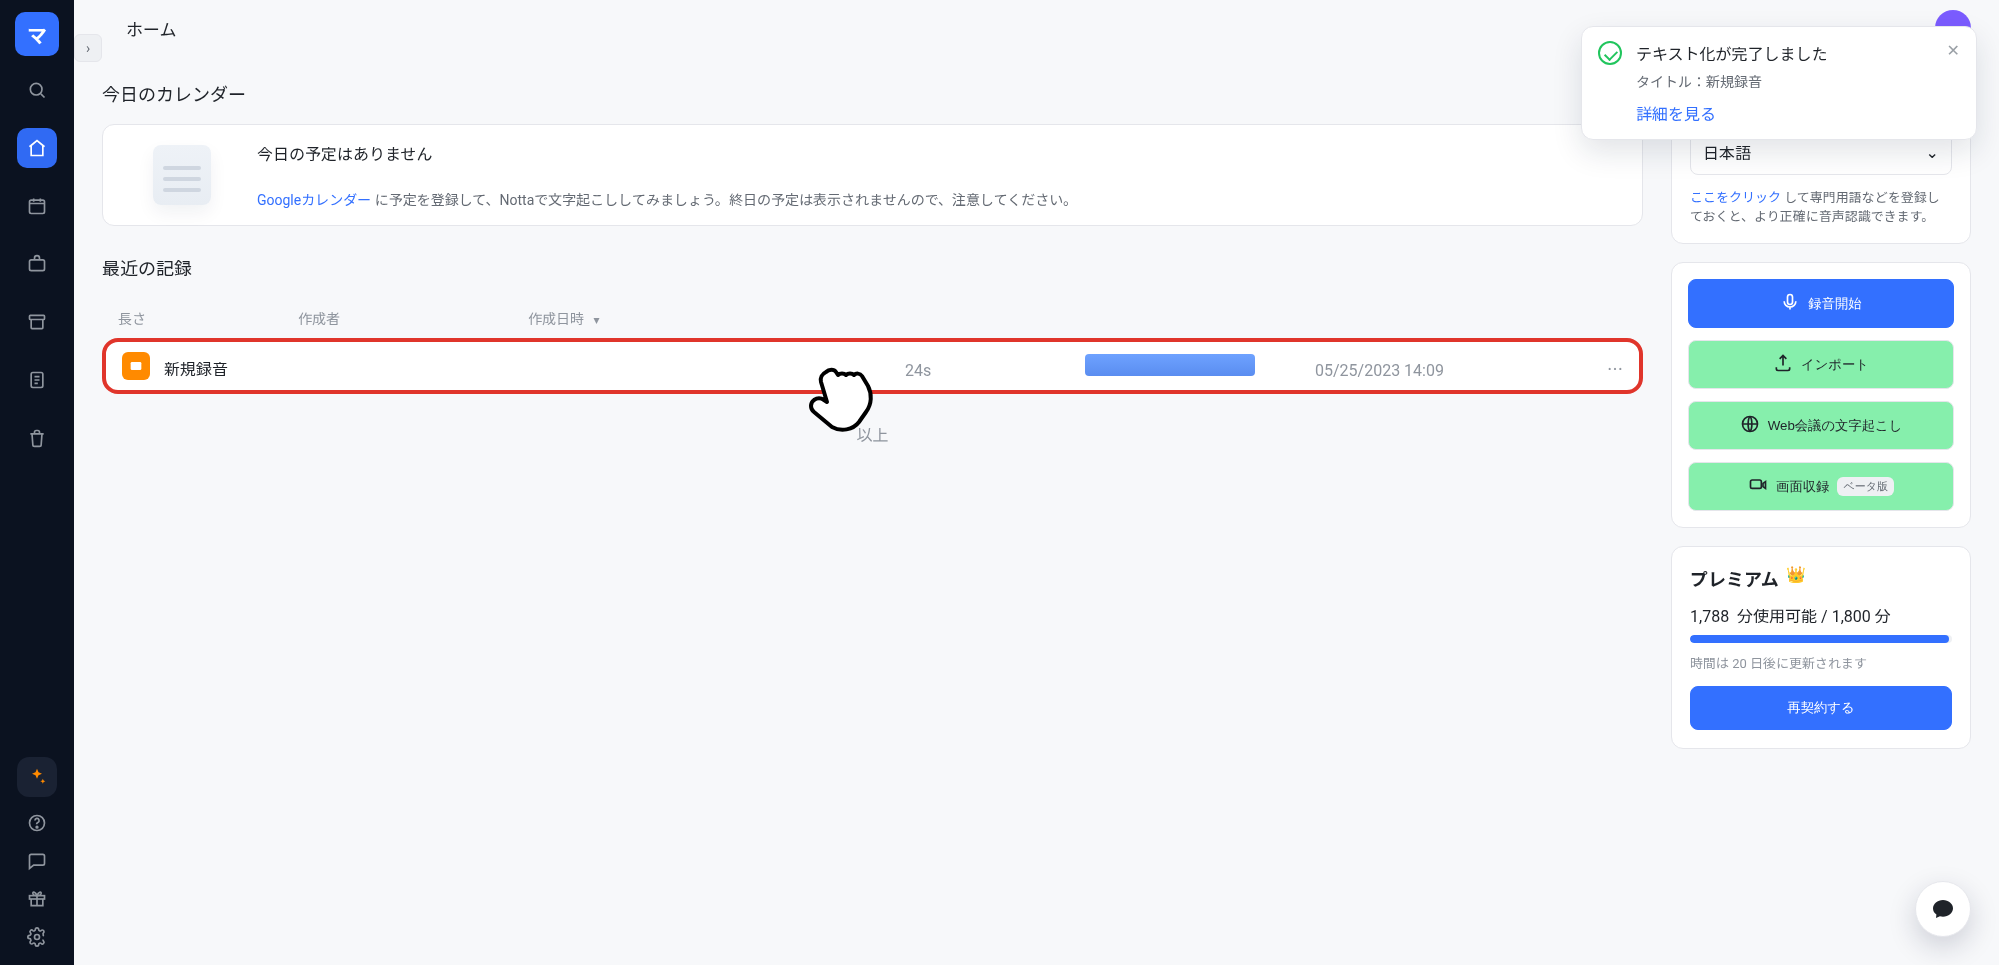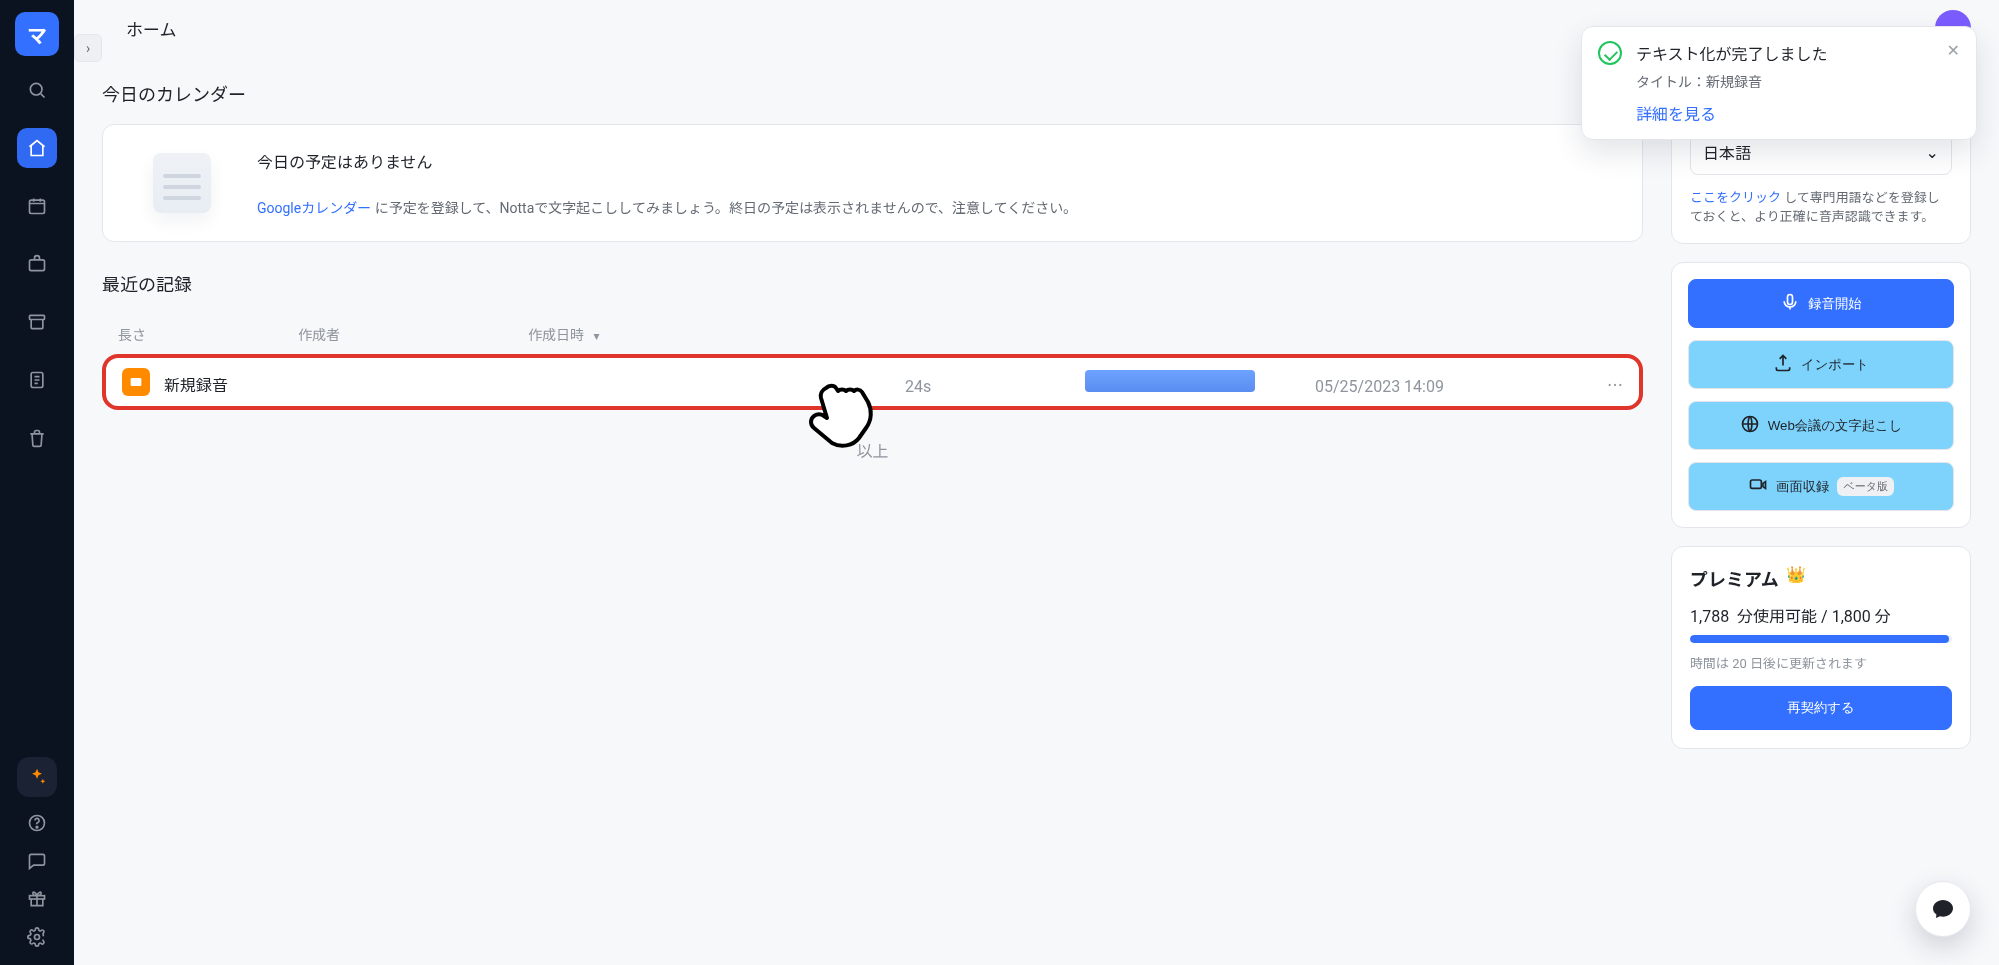--- a/index.html
+++ b/index.html
@@ -80,21 +80,21 @@
   .avatar{width:36px;height:36px;border-radius:50%;background:#7b5cff}
 
   .content{display:flex; gap:28px; padding:14px 28px 40px; align-items:flex-start}
   .main{flex:1; min-width:0}
   .aside{width:300px; flex:0 0 300px}
 
   .section-title{font-size:18px; font-weight:400; margin:10px 0 18px}
 
   .calendar-card{
     background:var(--card); border:1px solid var(--border); border-radius:12px;
-    padding:18px 30px; display:flex; gap:26px; align-items:center;
+    padding:10px 30px; display:flex; gap:26px; align-items:center;
   }
   .calendar-illustration{width:98px;height:80px;position:relative}
   .doc-shape{
     position:absolute; inset:10px 20px; border-radius:8px;
     background:linear-gradient(180deg,#eef2f7,#e8edf3);
     box-shadow:0 8px 18px rgba(20,30,60,.06);
   }
   .doc-lines{position:absolute;left:10px;right:10px;top:14px}
   .doc-lines i{display:block;height:4px;border-radius:3px;background:#cfd6e0;margin:7px 0}
   .calendar-text{color:var(--text); font-size:16px}
@@ -137,21 +137,21 @@
   .panel+.panel{margin-top:18px}
   .panel .h{font-size:18px;font-weight:700}
   .select{
     display:flex;align-items:center;justify-content:space-between;
     border:1px solid var(--border); border-radius:8px; padding:10px 12px; margin-top:14px;
     color:var(--text); cursor:pointer;
   }
   .hint{font-size:13px;color:var(--text-soft);margin-top:12px}
   .hint a{color:var(--blue);text-decoration:none}
 
-  .btn{display:flex;align-items:center;justify-content:center;gap:8px;border-radius:8px;padding:12px 14px;border:1px solid var(--border);background:#7dd3fc;color:var(--text);cursor:pointer}
+  .btn{display:flex;align-items:center;justify-content:center;gap:8px;border-radius:8px;padding:12px 14px;border:1px solid var(--border);background:#86efac;color:var(--text);cursor:pointer}
   .btn.primary{background:var(--blue);border-color:var(--blue);color:#fff}
   .btn.block{width:100%}
   .btn .badge{font-size:11px;background:#eef0f3;border-radius:6px;padding:2px 6px;color:#646a73}
   .btn+ .btn{margin-top:12px}
 
   .premium-header{display:flex;gap:8px}
   .crown{color:#f5a623}
   .usage{font-size:16px;color:var(--text);margin-top:12px}
   .progress{height:8px;background:#eef0f3;border-radius:999px;margin-top:8px;overflow:hidden}
   .progress>i{display:block;height:100%;width:99%;background:var(--blue);border-radius:999px}

